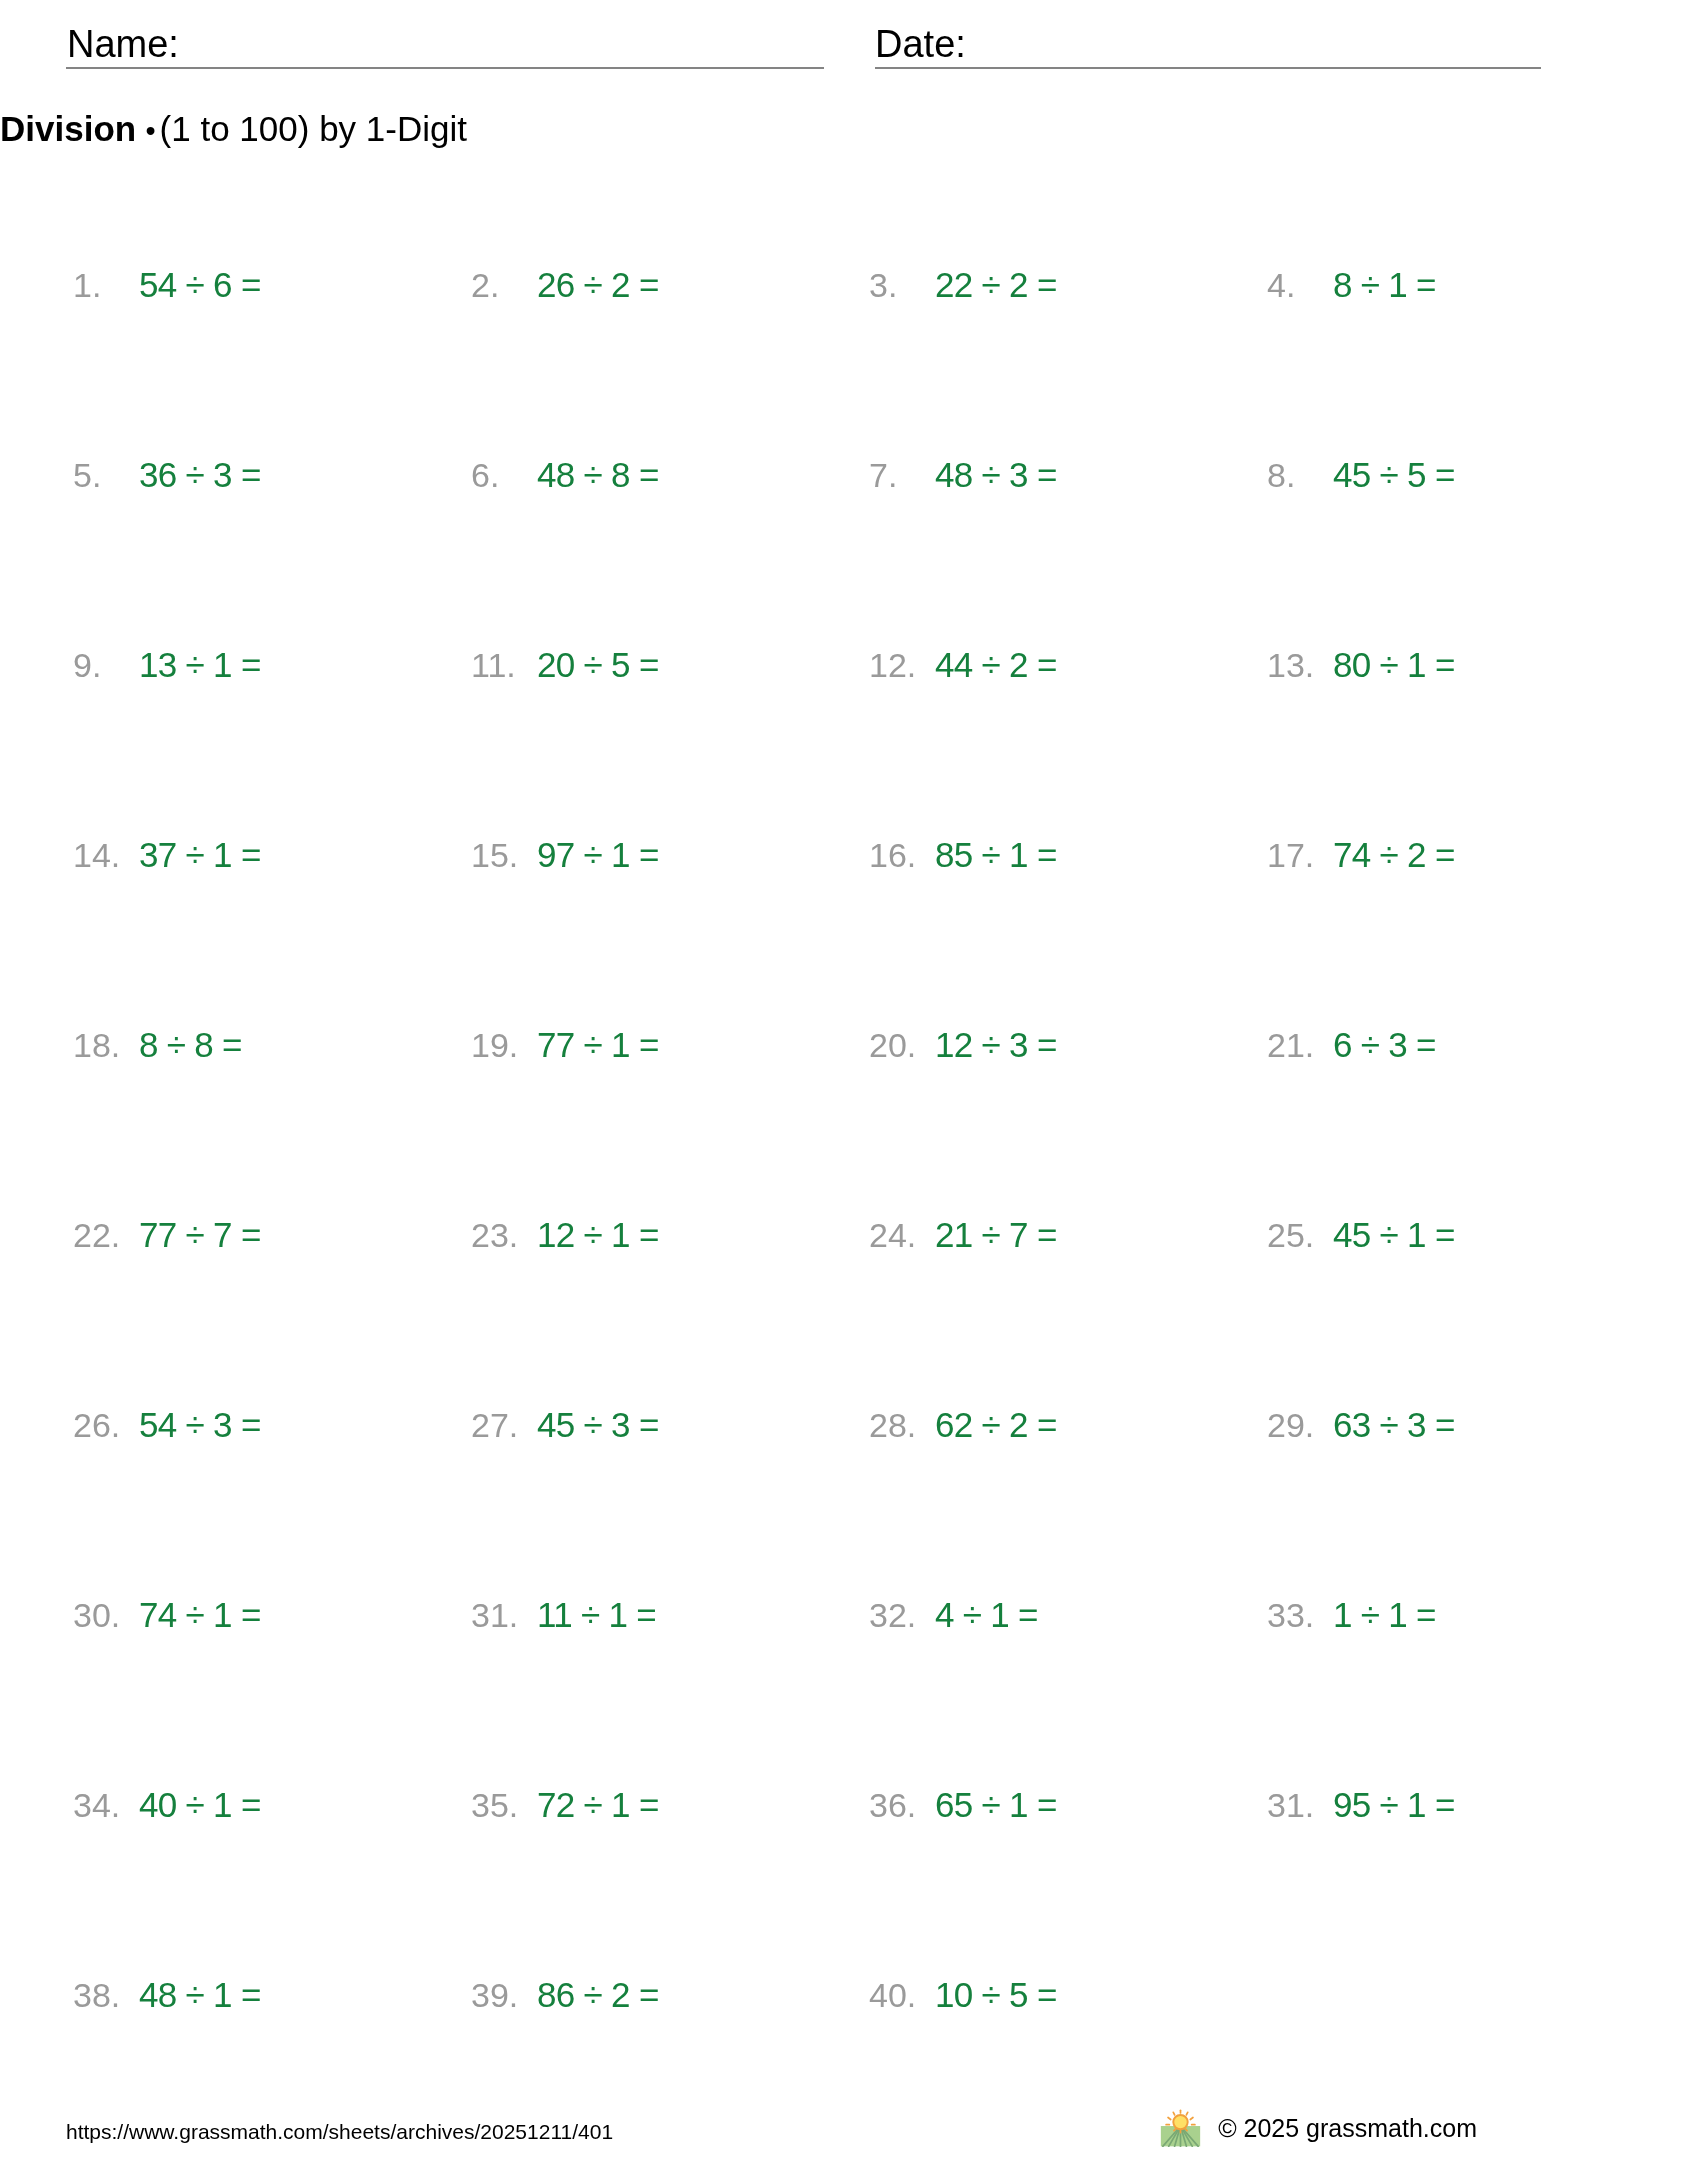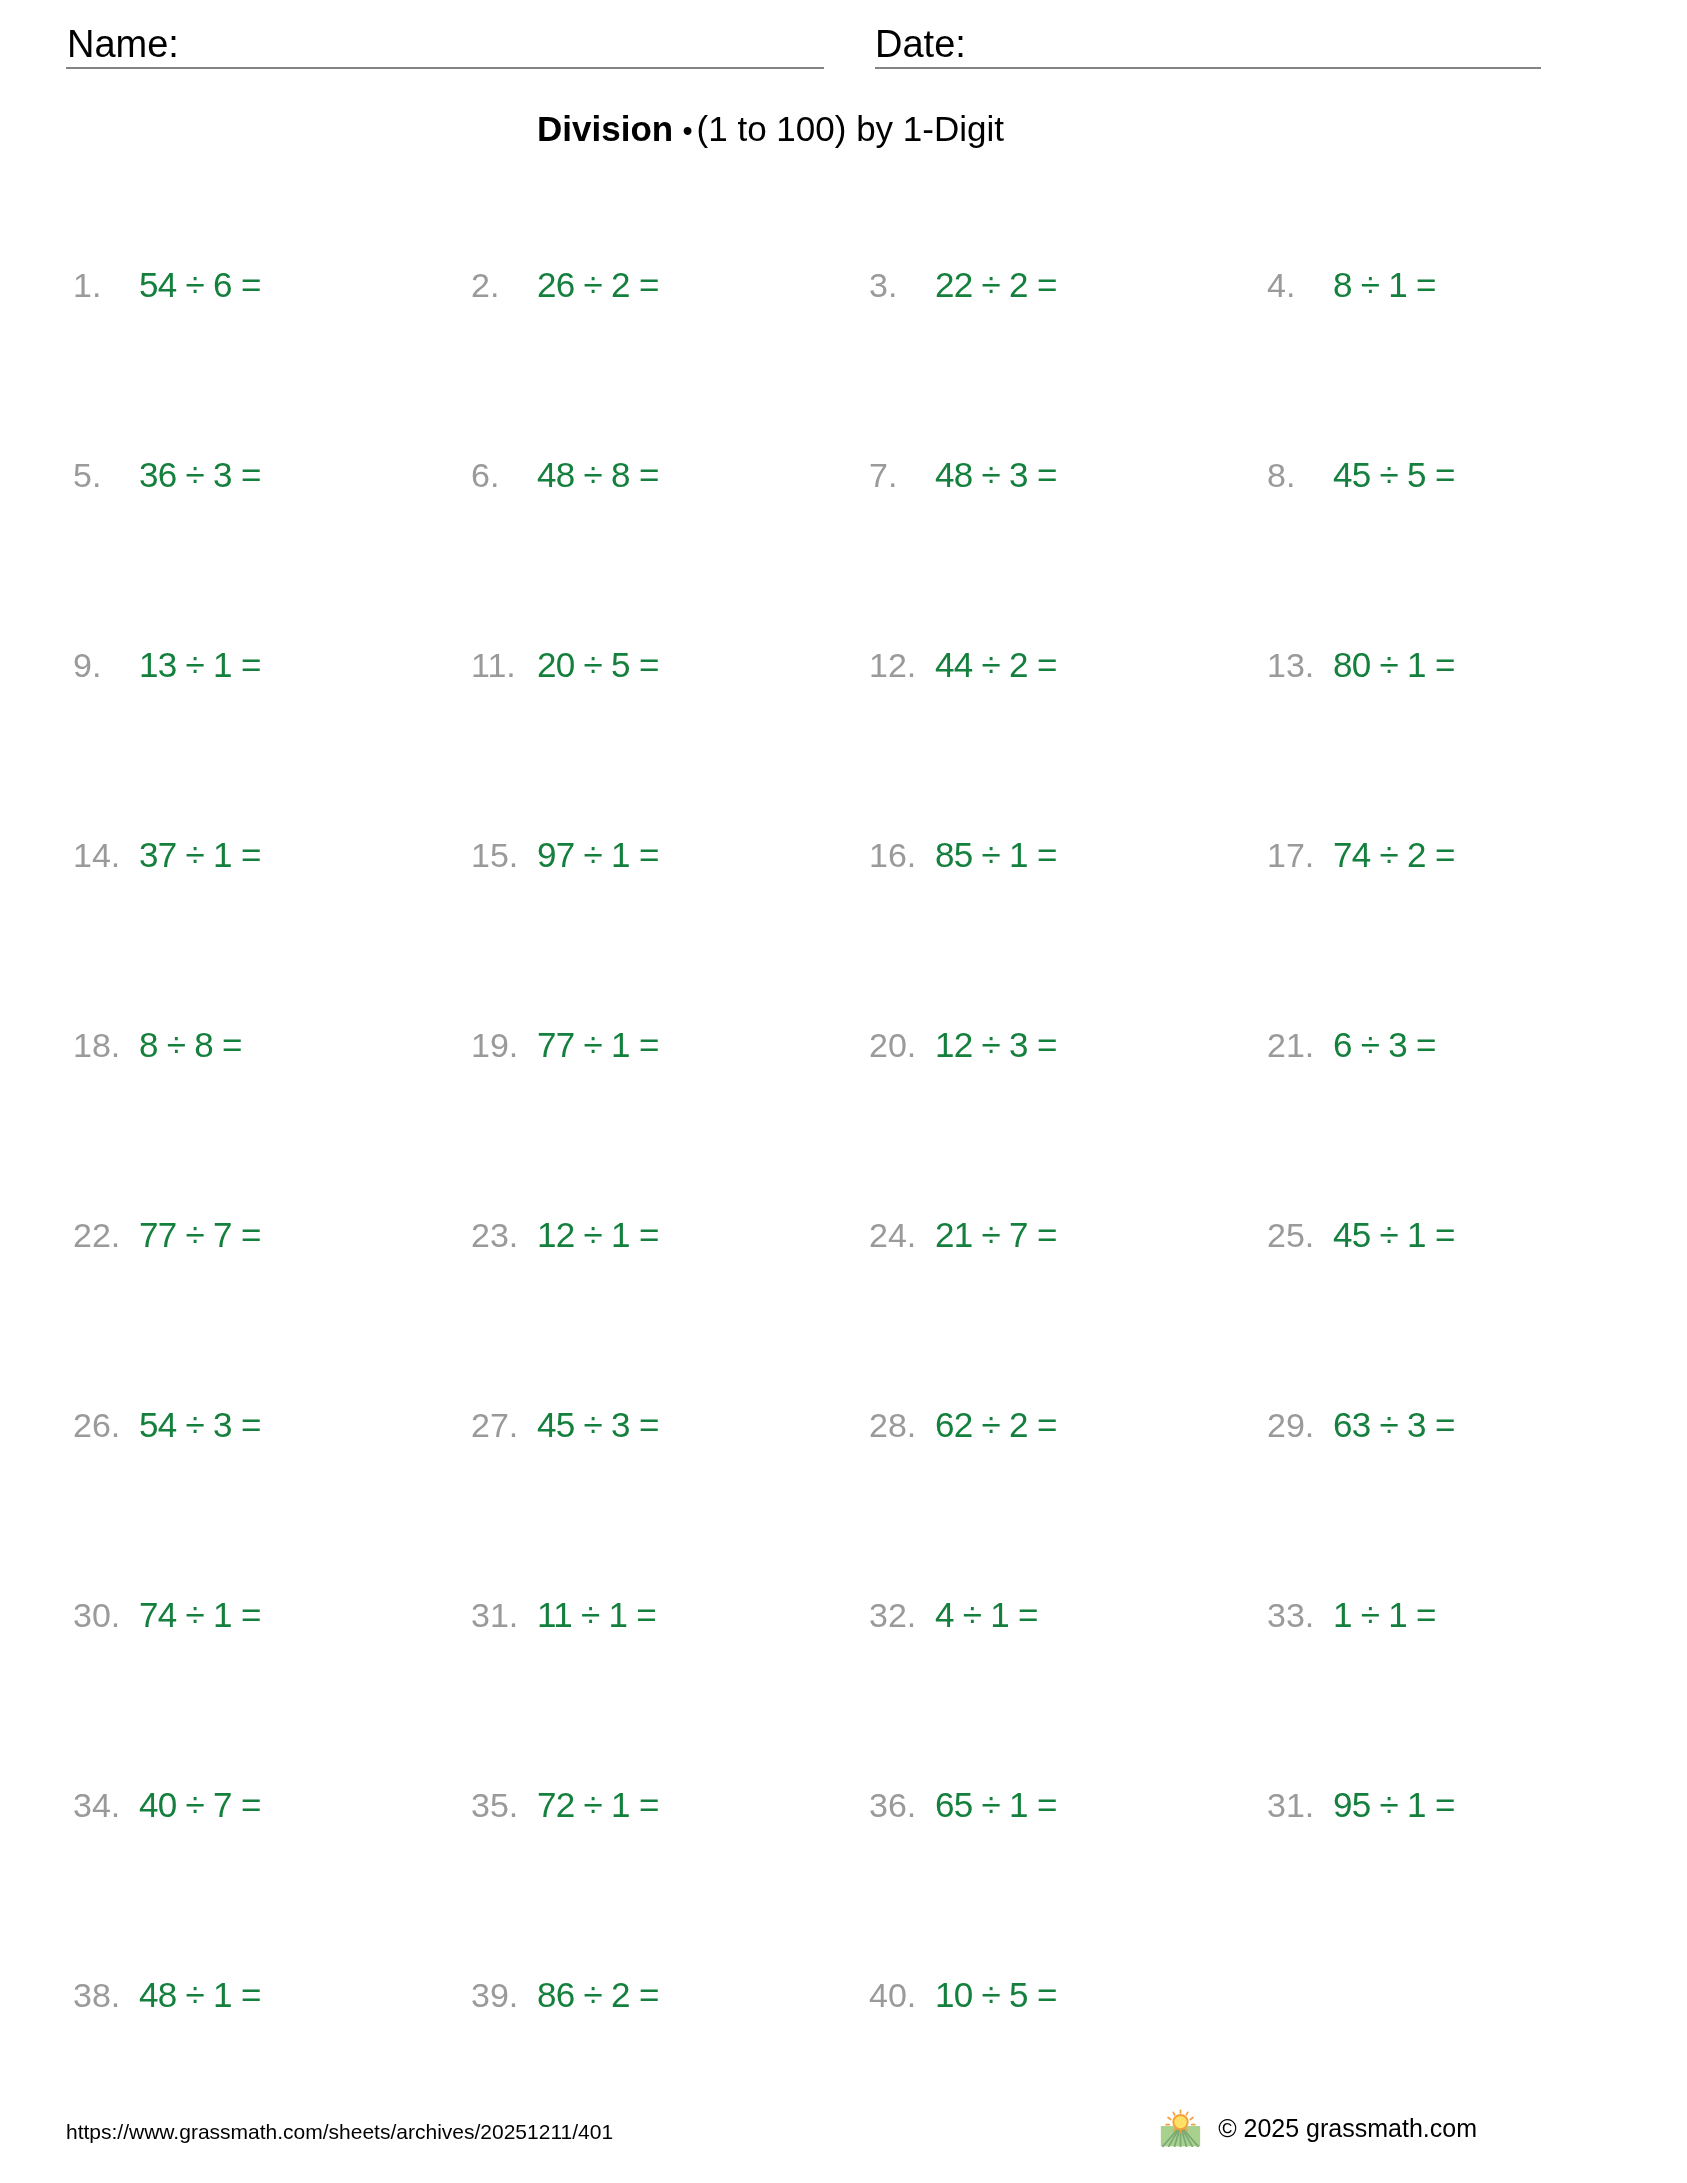--- a/index.html
+++ b/index.html
@@ -34,21 +34,20 @@
     border-top: 2px solid #848484;
   }
   .name-line { left: 66px; width: 758px; }
   .date-line { left: 875px; width: 753px; }
   
   .title {
     position: absolute;
     top: 110px;
     left: 0;
     width: 100%;
-    text-align: center;
     font-size: 35px;
     line-height: 1.1;
     white-space: nowrap;
   }
   .title .main { font-weight: bold; }
   .title .bullet { margin: 0 4px 0 9.3px; font-size: 29px; }
   
   .grid {
     position: absolute;
     left: 73px;
@@ -273,21 +272,21 @@
       <span class="pexpr">4 ÷ 1 =</span>
     </div>
 
     <div class="cell">
       <span class="pnum">33.</span>
       <span class="pexpr">1 ÷ 1 =</span>
     </div>
 
     <div class="cell">
       <span class="pnum">34.</span>
-      <span class="pexpr">40 ÷ 7 =</span>
+      <span class="pexpr">40 ÷ 1 =</span>
     </div>
 
     <div class="cell">
       <span class="pnum">35.</span>
       <span class="pexpr">72 ÷ 1 =</span>
     </div>
 
     <div class="cell">
       <span class="pnum">36.</span>
       <span class="pexpr">65 ÷ 1 =</span>

